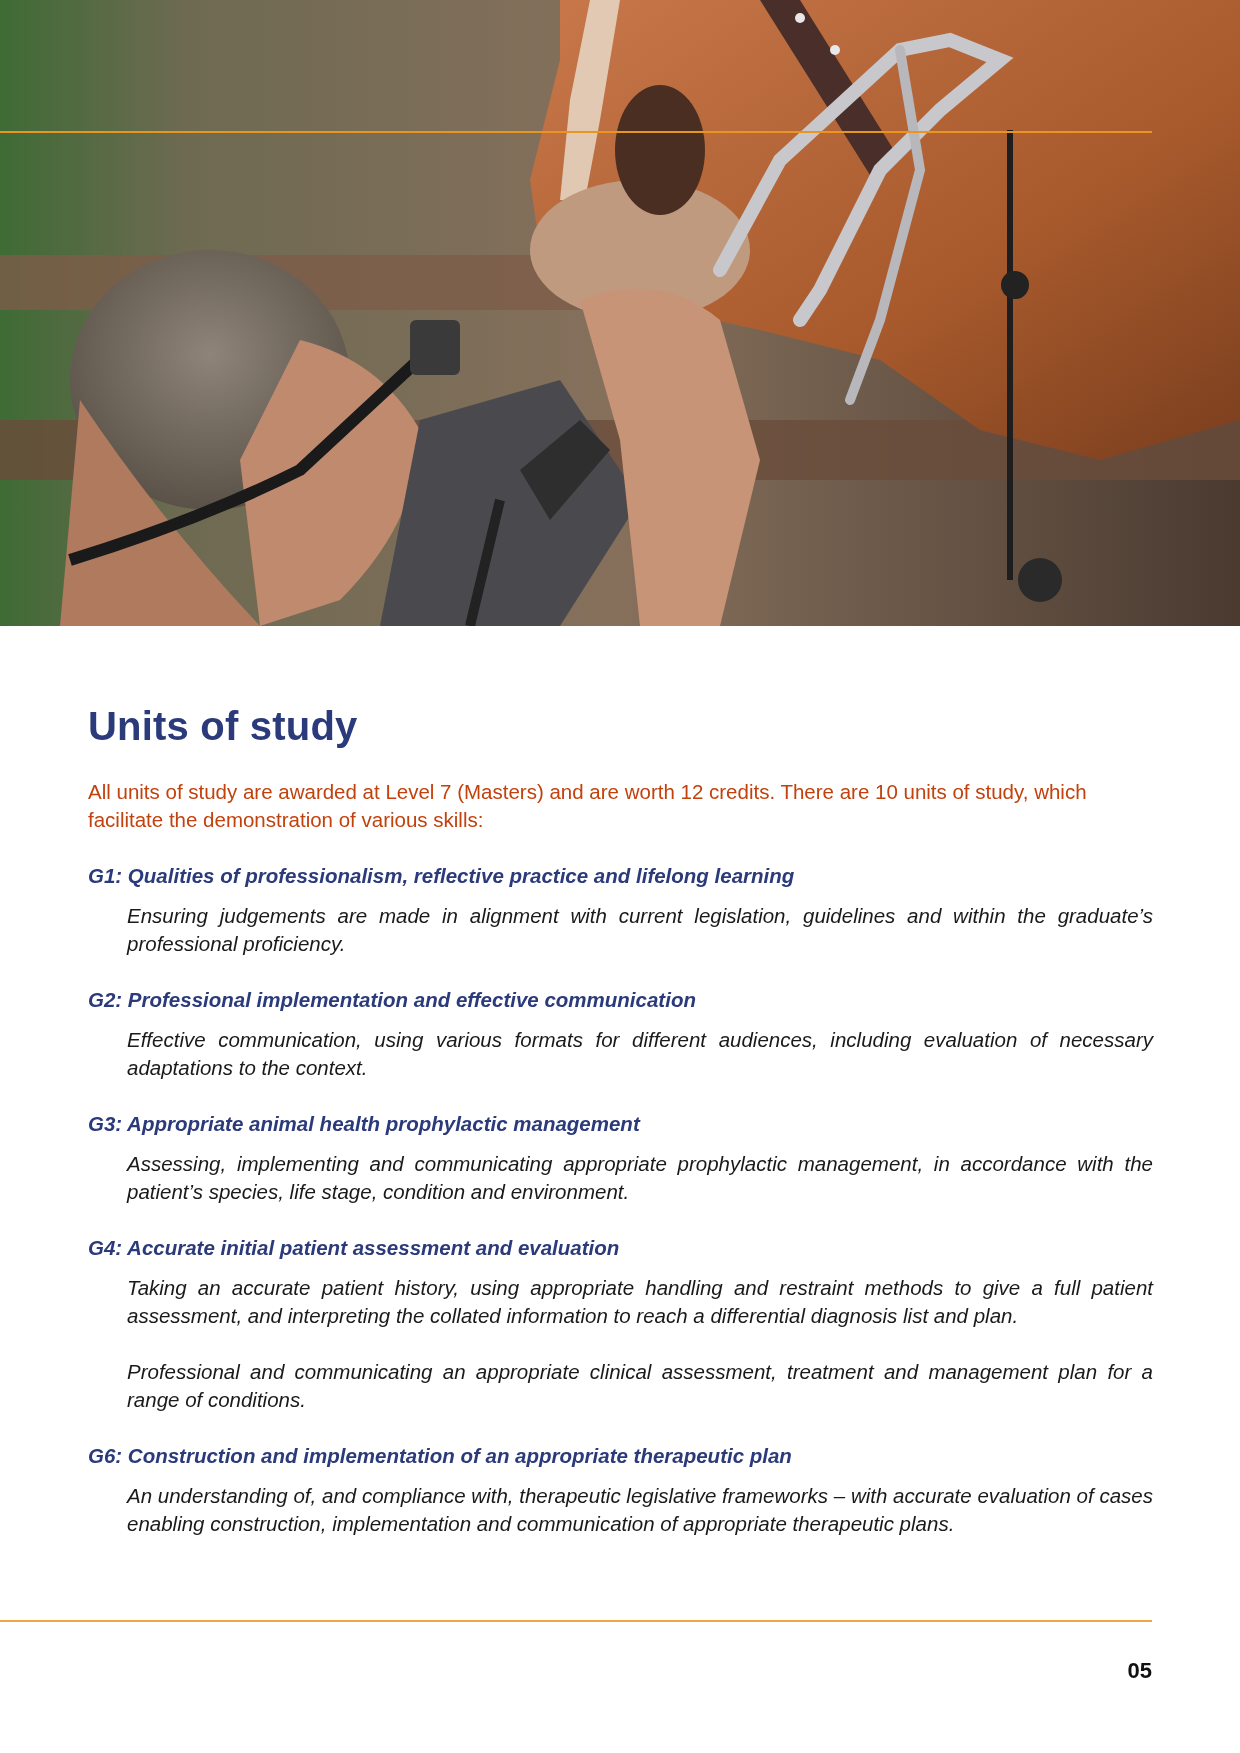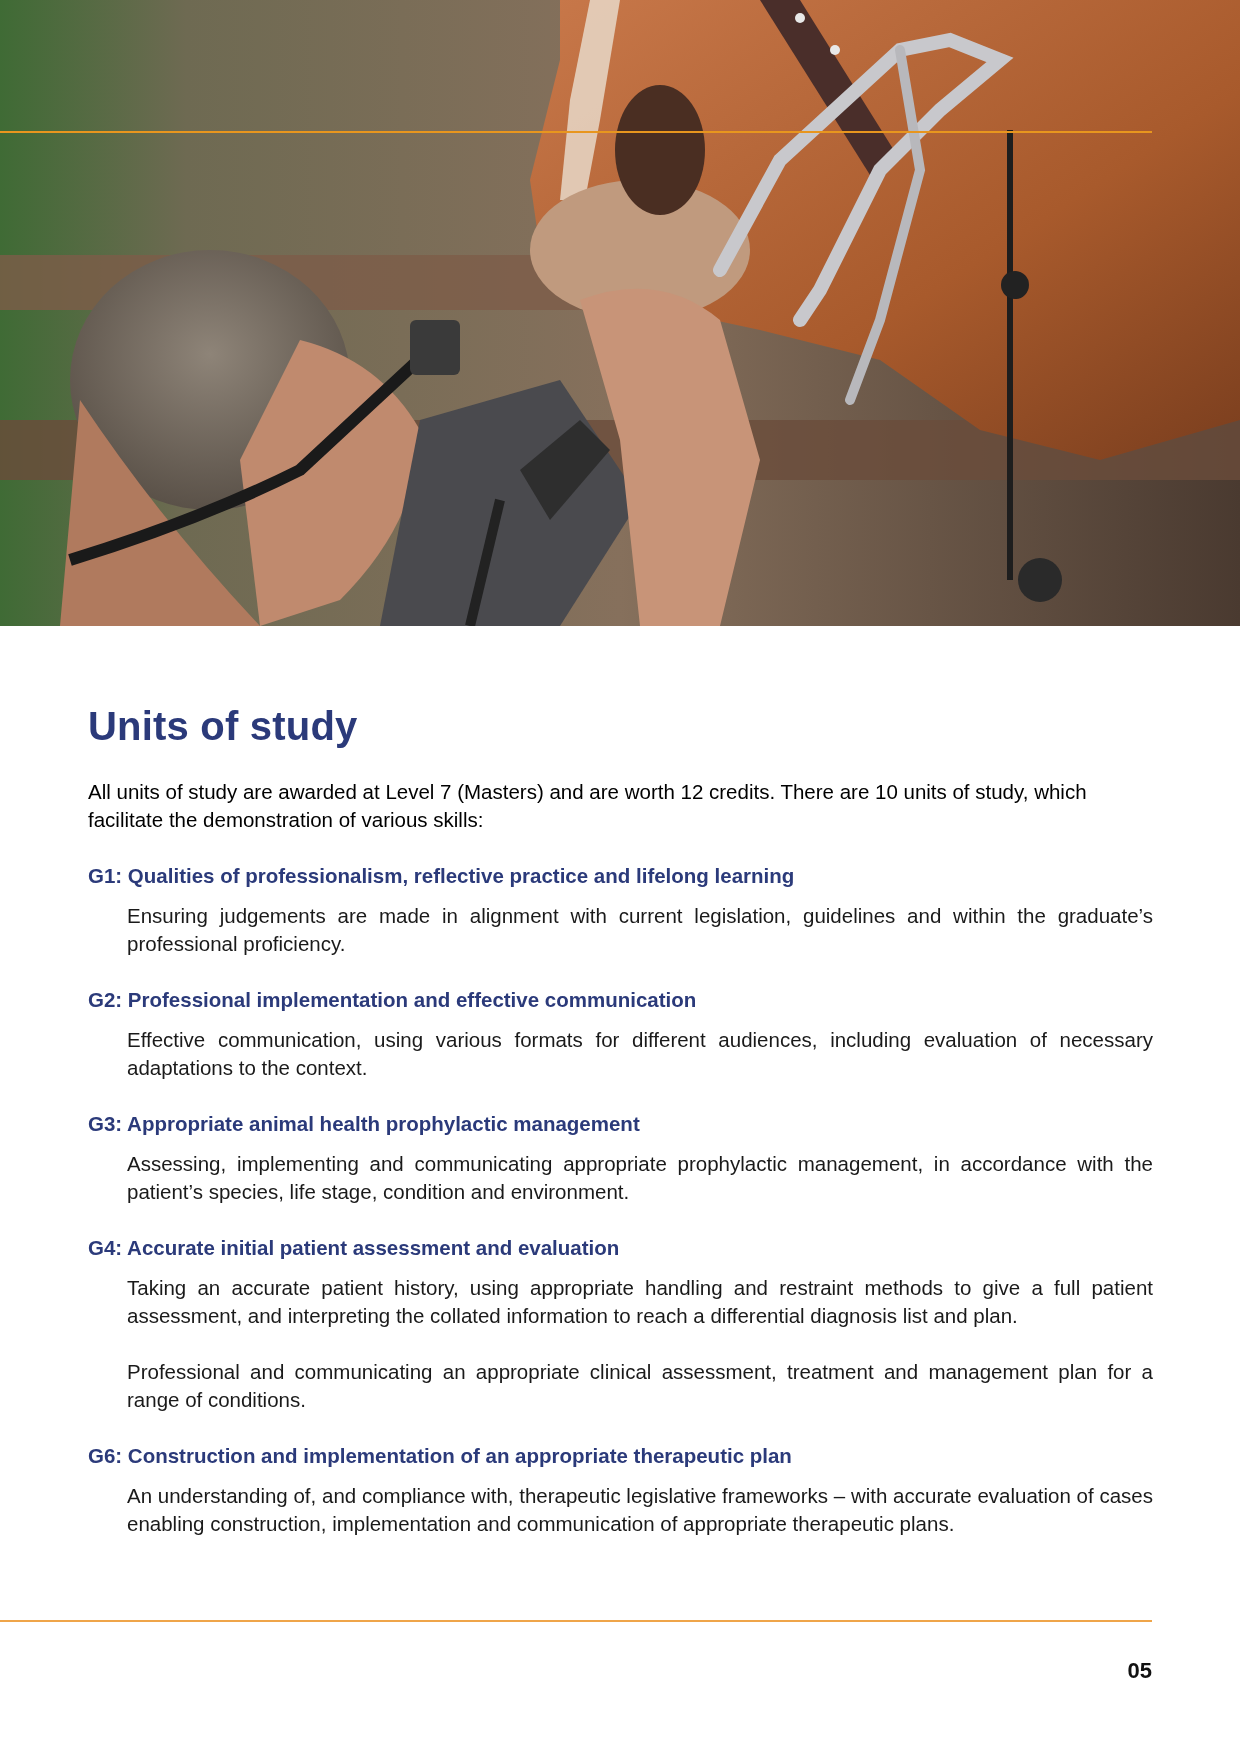--- a/index.html
+++ b/index.html
@@ -7,23 +7,23 @@
          font-family: "Liberation Sans", "DejaVu Sans", sans-serif; color: #1a1a1a; }
 
   .photo { position: absolute; left: 0; top: 0; width: 1240px; height: 626px; overflow: hidden;
            background: linear-gradient(180deg, #6f6a55 0%, #7a6b5a 40%, #6b5546 70%, #5a4a3e 100%); }
   .photo svg { position: absolute; left: 0; top: 0; }
 
   .rule-top { position: absolute; left: 0; top: 131px; width: 1152px; height: 2px; background: #e8961e; }
   .rule-bottom { position: absolute; left: 0; top: 1620px; width: 1152px; height: 2px; background: #efa54a; }
 
   .title { position: absolute; left: 88px; top: 704px; font-size: 40px; color: #2b3a7a; font-weight: bold; margin: 0; letter-spacing: 0.2px; }
-  .intro { position: absolute; left: 88px; top: 778px; width: 1065px; font-size: 20.5px; line-height: 28px; margin: 0; color: #000000; }
+  .intro { position: absolute; left: 88px; top: 778px; width: 1065px; font-size: 20.5px; line-height: 28px; margin: 0; color: #c2410c; }
 
-  .units { position: absolute; left: 88px; top: 862px; width: 1065px; }
+  .units { position: absolute; left: 88px; top: 862px; width: 1065px; font-style: italic; }
   .unit { margin-bottom: 28px; }
   .unit-head { font-size: 20.5px; font-weight: bold; color: #2b3a7a; line-height: 28px; margin: 0; }
   .unit-desc { font-size: 20.5px; line-height: 28px; margin: 12px 0 0 39px; text-align: justify; color: #1a1a1a; }
 
   .page-number { position: absolute; right: 88px; top: 1658px; font-size: 22px; font-weight: bold; color: #111; margin-left: 11px; }
 </style>
 </head>
 <body>
 
 <div class="photo">

